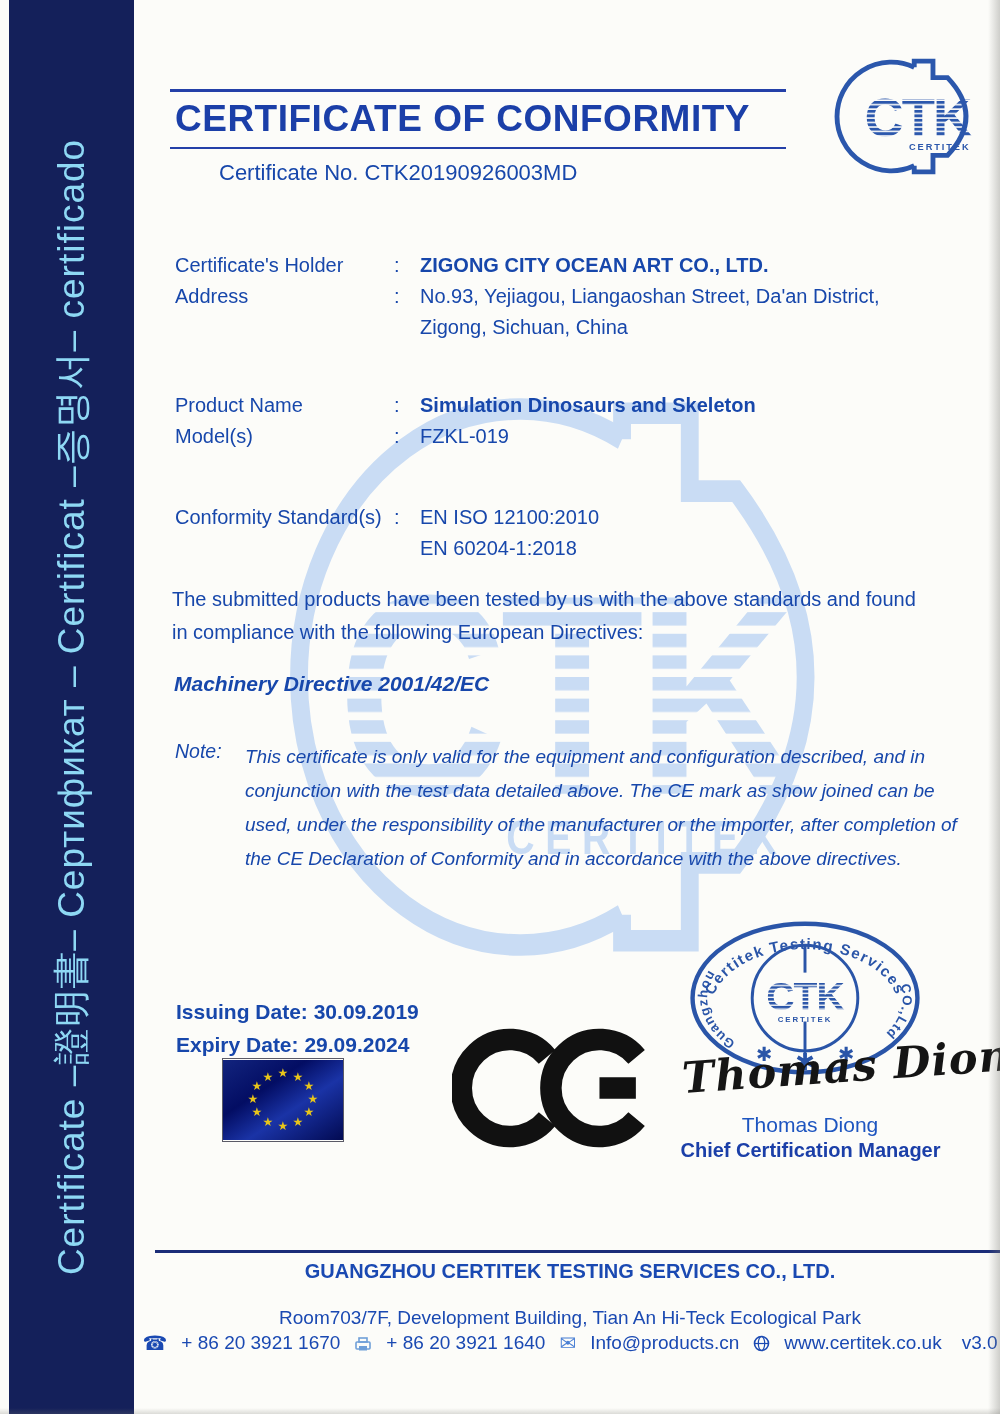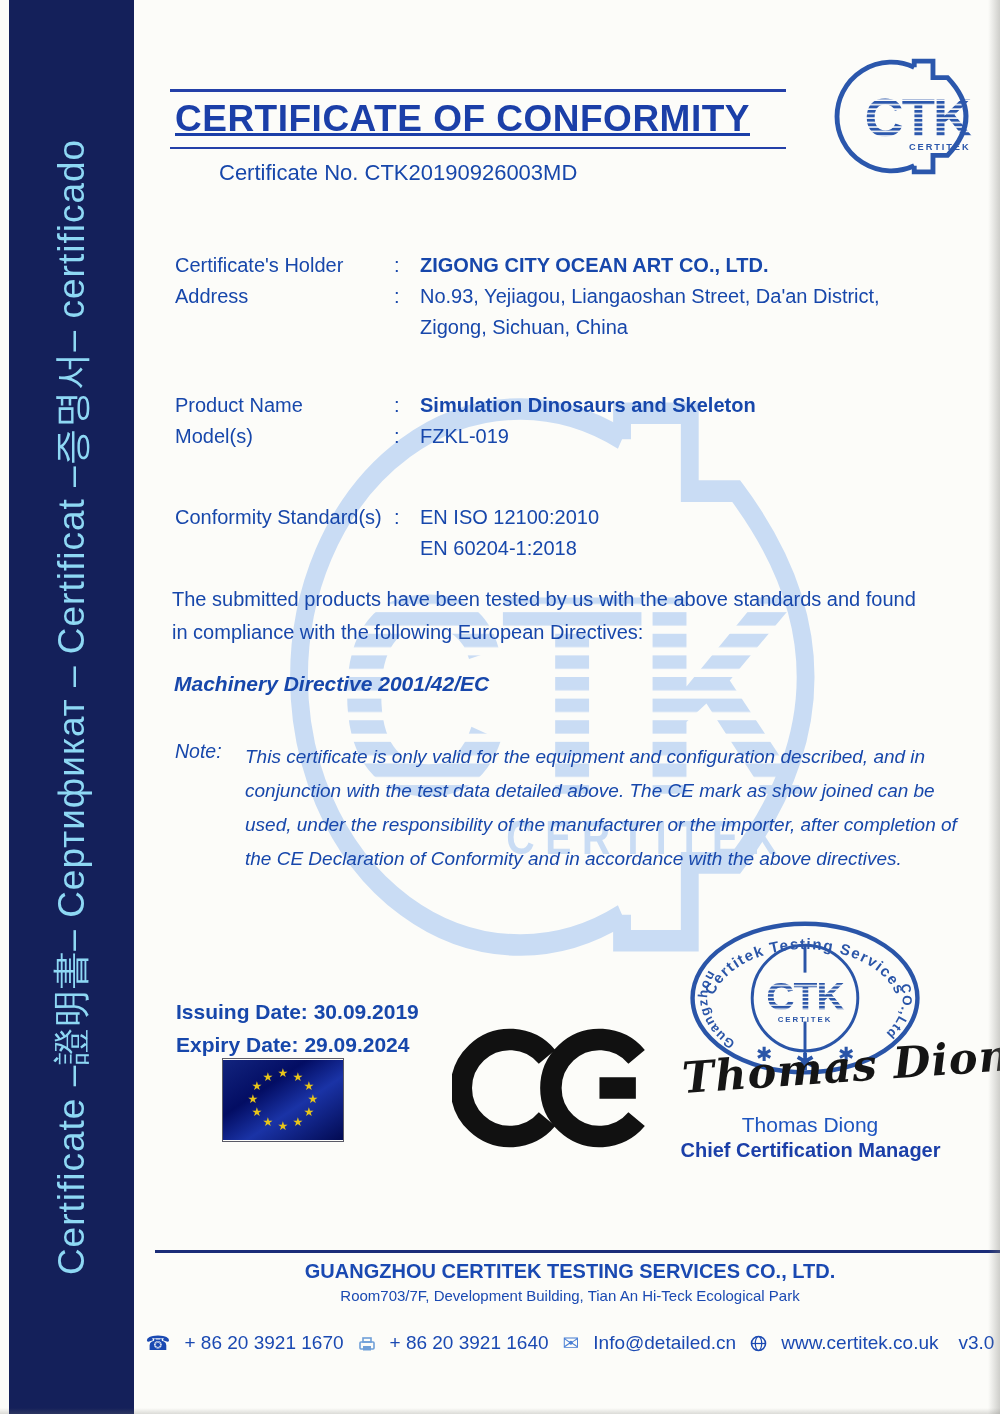--- a/index.html
+++ b/index.html
@@ -18,21 +18,21 @@
 
   
   .watermark{position:absolute;left:262px;top:396px;width:606px;height:562px;z-index:0;}
 
   .content{position:absolute;left:0;top:0;width:1000px;height:1414px;z-index:1;}
 
   
   .rule-top{position:absolute;left:170px;top:89px;width:616px;height:3px;background:#2440a8;}
   .rule-bottom{position:absolute;left:170px;top:147px;width:616px;height:2px;background:#2440a8;}
   .title{position:absolute;left:175px;top:98px;font-size:37px;font-weight:700;color:#1b3fa8;
-        letter-spacing:.5px;white-space:nowrap;text-decoration:underline;}
+        letter-spacing:.5px;white-space:nowrap;}
   .certno{position:absolute;left:175px;top:160px;font-size:22px;color:#1747ab;margin-left:44px;}
   .logo-sm{position:absolute;left:833px;top:56px;width:165px;height:122px;}
 
   
   .row{position:absolute;font-size:20px;line-height:30px;}
   .row .lbl{position:absolute;left:175px;top:0;width:215px;}
   .row .col{position:absolute;left:394px;top:0;}
   .row .val{position:absolute;left:420px;top:0;width:470px;}
   .bold{font-weight:700;}
   .paragraph{position:absolute;left:172px;top:583px;width:750px;font-size:20px;line-height:33px;}
@@ -52,21 +52,21 @@
         color:#151515;transform:rotate(-4deg);letter-spacing:1px;white-space:nowrap;}
   .sig-name{position:absolute;left:700px;top:1113px;width:220px;text-align:center;
         font-size:21px;color:#1d55c0;}
   .sig-title{position:absolute;left:668px;top:1139px;width:285px;text-align:center;
         font-size:20px;font-weight:700;color:#1b3fa8;}
 
   
   .foot-rule{position:absolute;left:155px;top:1250px;width:845px;height:3px;background:#1b2d78;}
   .foot{position:absolute;left:155px;top:1258px;width:830px;text-align:center;color:#1a49b2;}
   .foot .company{font-size:20px;font-weight:700;margin-top:2px;}
-  .foot .addr{font-size:15px;margin-top:4px;}
+  .foot .addr{font-size:19px;margin-top:24px;}
   .contact{position:absolute;left:155px;top:1332px;width:830px;display:flex;justify-content:center;
         align-items:center;gap:14px;font-size:19px;color:#1a49b2;white-space:nowrap;}
   .contact .icon{font-size:20px;line-height:1;}
   .contact svg{vertical-align:-3px;}
 </style>
 </head>
 <body>
 
 <div id="page">
 
@@ -217,21 +217,21 @@
     <div class="contact">
       <span class="icon">☎</span>
         <span>+ 86 20 3921 1670</span>
       <span><svg width="18" height="16" viewBox="0 0 18 16">
             <rect x="2" y="6" width="14" height="7" rx="1" fill="none" stroke="#6f9fd8" stroke-width="1.6"></rect>
             <rect x="5" y="2" width="8" height="4" fill="none" stroke="#6f9fd8" stroke-width="1.6"></rect>
             <rect x="5" y="10" width="8" height="4.5" fill="#6f9fd8"></rect>
           </svg></span>
         <span>+ 86 20 3921 1640</span>
       <span class="icon" style="color:#4a7fd4;">✉</span>
-        <span>Info@detailed.cn</span>
+        <span>Info@products.cn</span>
       <span><svg width="17" height="17" viewBox="0 0 17 17">
             <circle cx="8.5" cy="8.5" r="7" fill="none" stroke="#1a49b2" stroke-width="1.6"></circle>
             <ellipse cx="8.5" cy="8.5" rx="3.2" ry="7" fill="none" stroke="#1a49b2" stroke-width="1.2"></ellipse>
             <line x1="1.5" y1="8.5" x2="15.5" y2="8.5" stroke="#1a49b2" stroke-width="1.2"></line>
           </svg></span>
         <span>www.certitek.co.uk</span>
       <span style="margin-left:6px;">v3.0</span>
     </div>
 
   </div>

